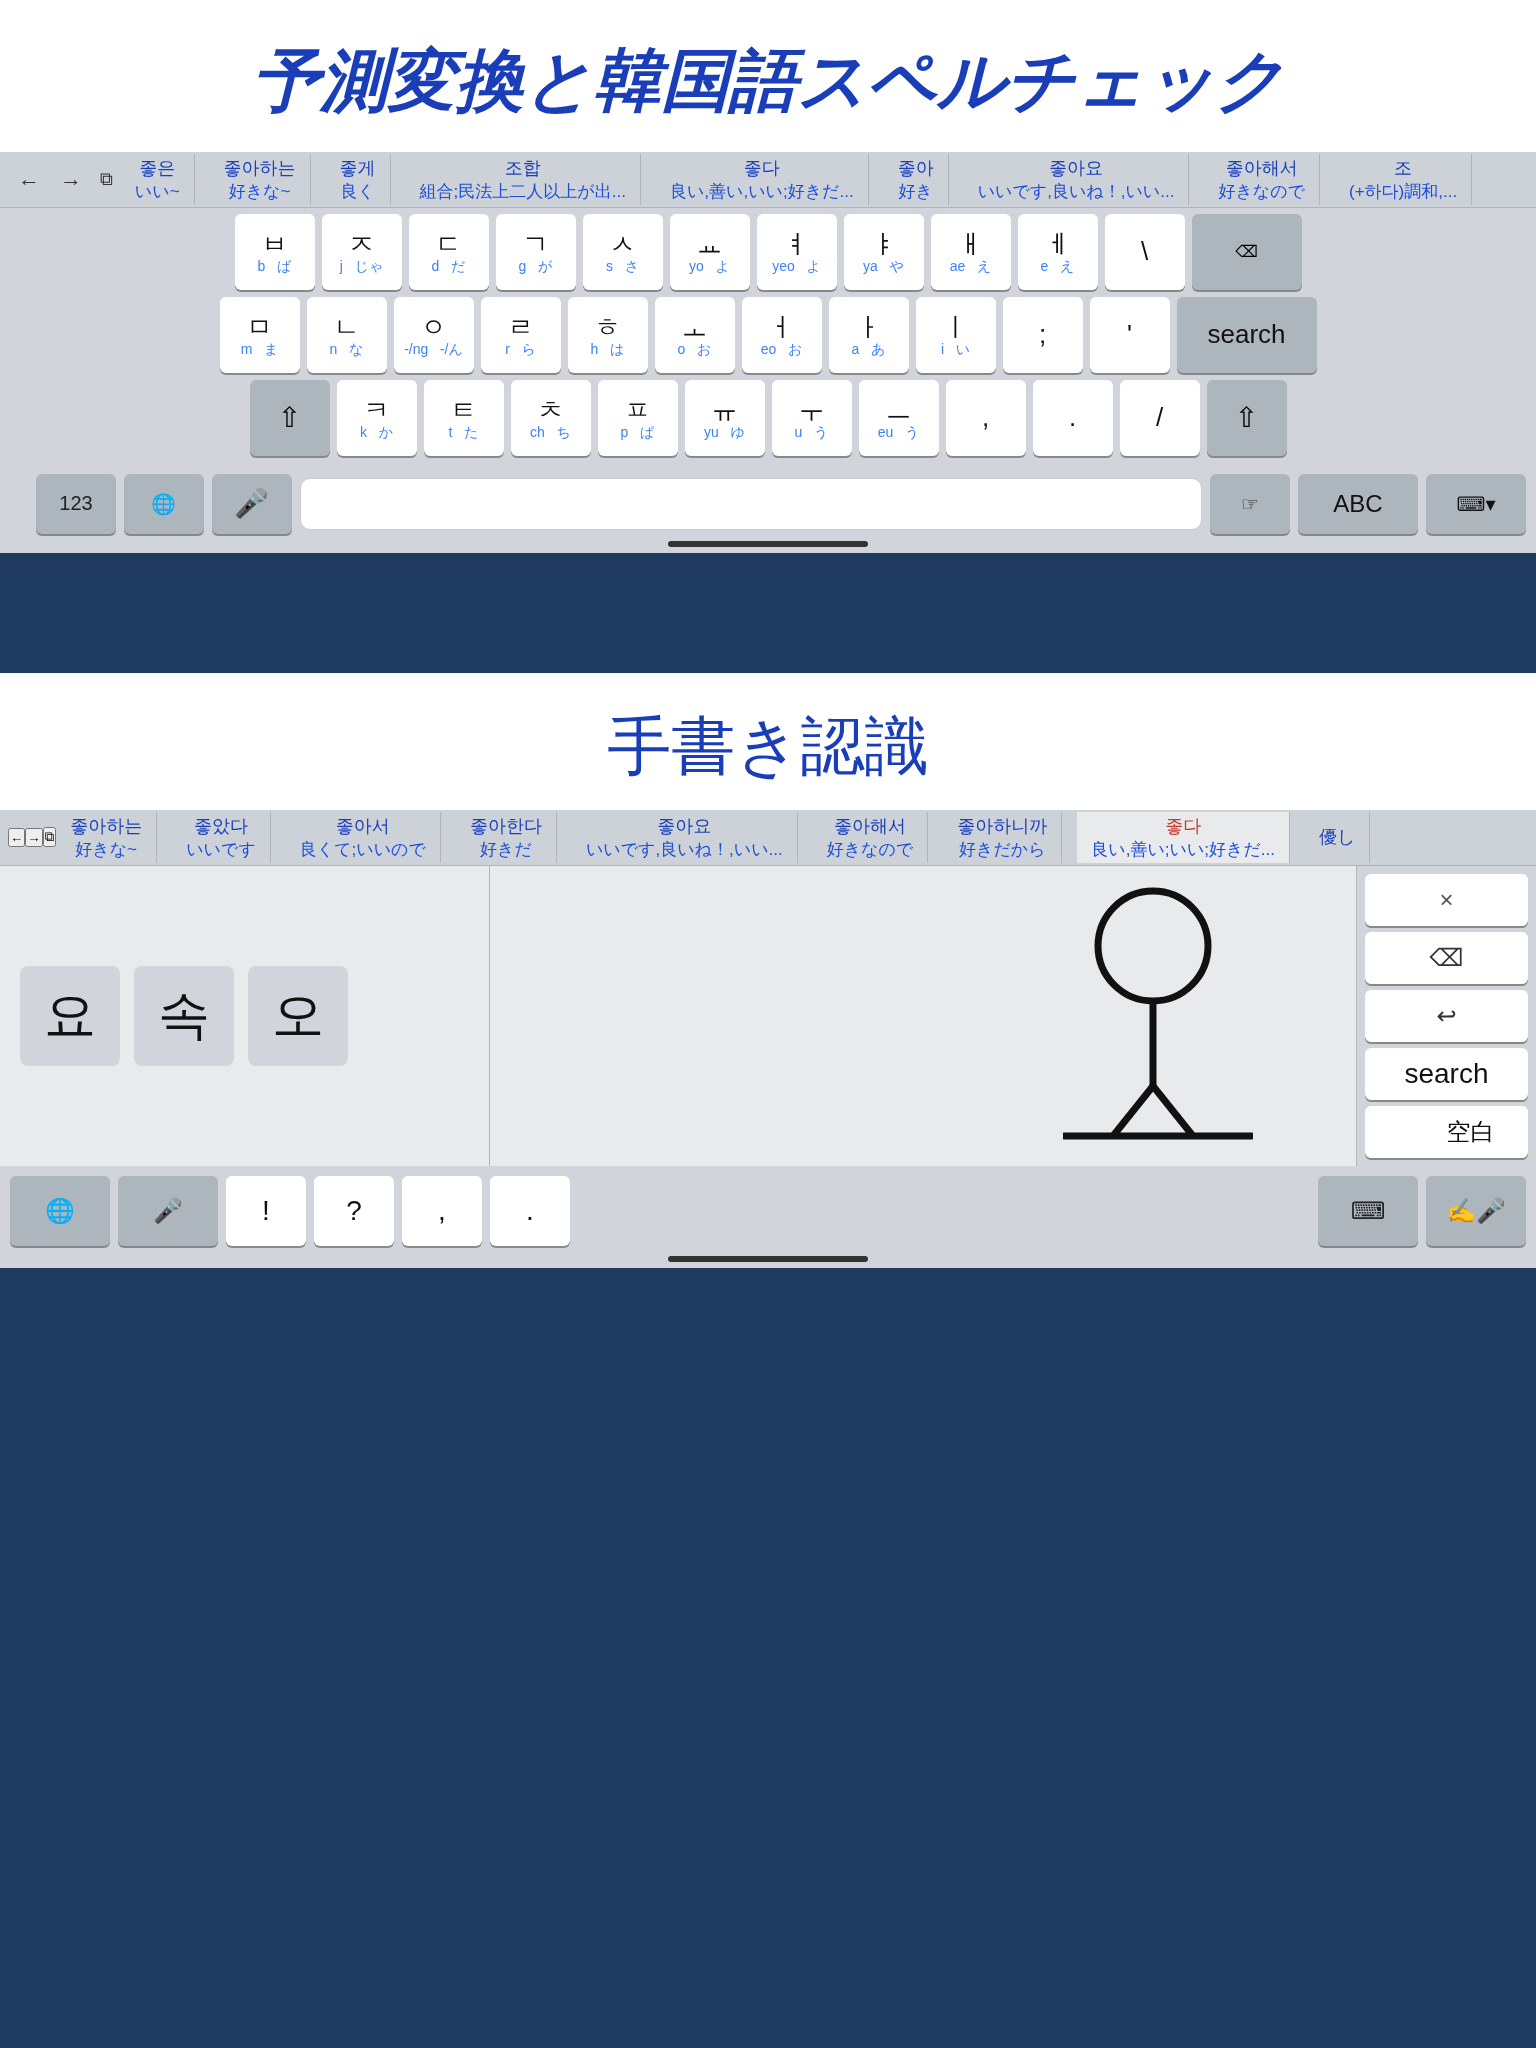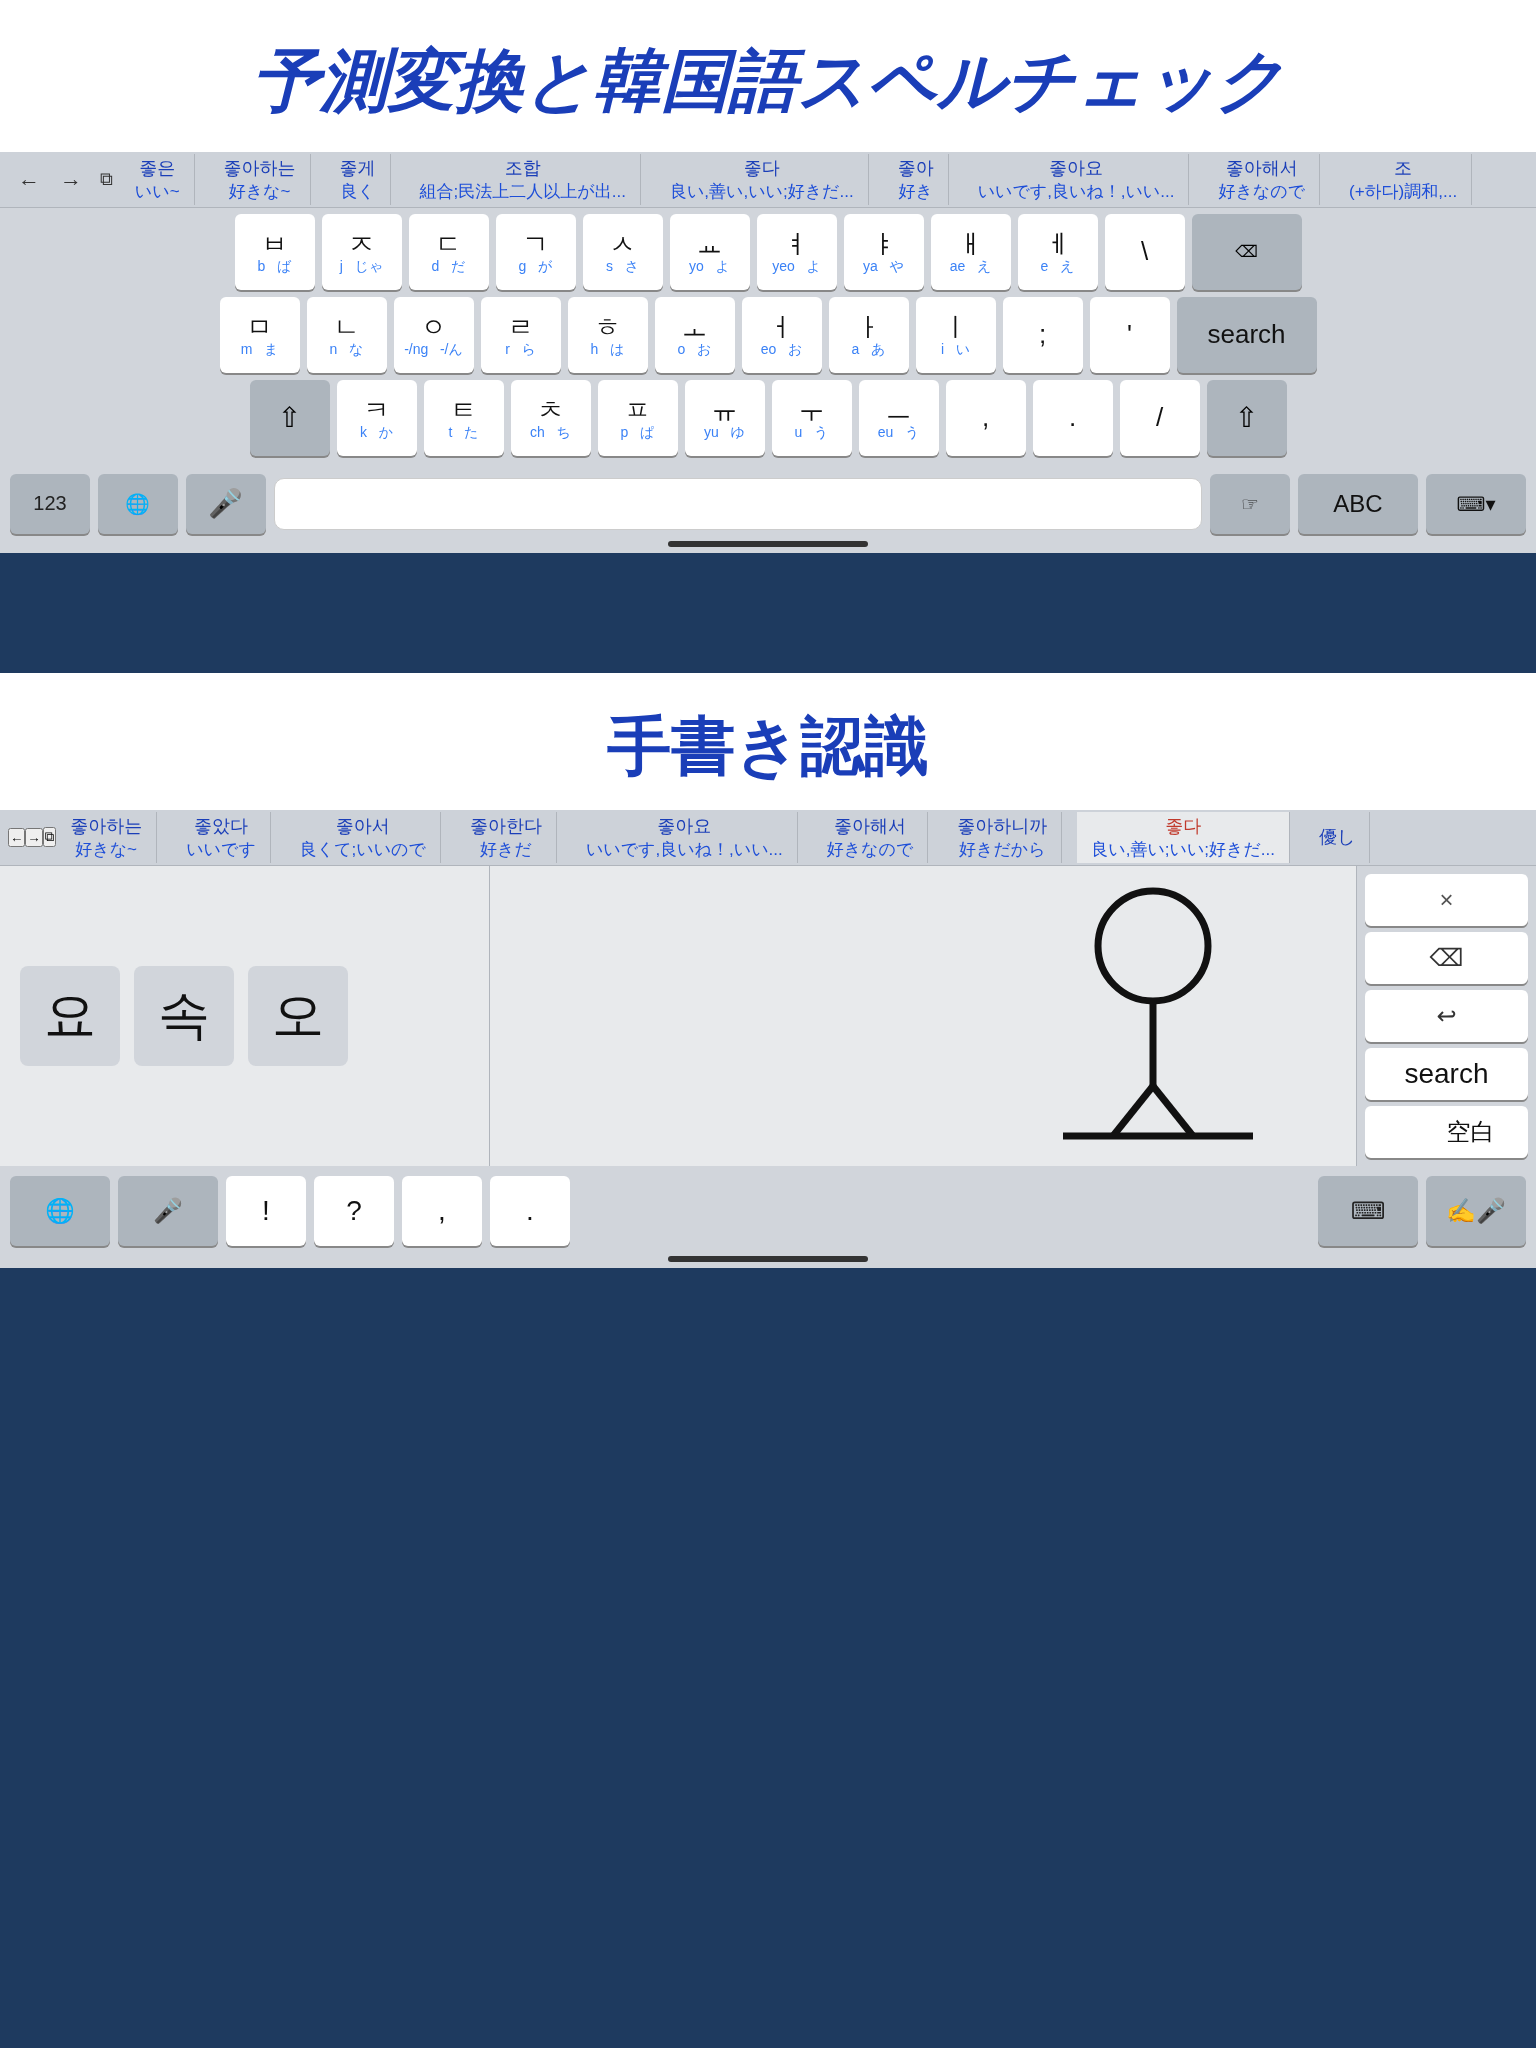--- a/index.html
+++ b/index.html
@@ -151,20 +151,21 @@
     }
 
     
     .keyboard-toolbar {
       display: flex;
       align-items: center;
       background: #d1d5db;
       padding: 6px 10px;
       gap: 8px;
       height: 74px;
+      margin-left: 26px;
     }
     .toolbar-btn {
       background: #adb5bd;
       border: none;
       border-radius: 6px;
       box-shadow: 0 2px 0 #888;
       cursor: pointer;
       display: flex;
       align-items: center;
       justify-content: center;
@@ -215,21 +216,21 @@
     }
 
     
     .bottom-section {
       background: #fff;
       padding: 30px 30px 20px;
       text-align: center;
     }
     .bottom-title {
       font-size: 64px;
-      font-weight: 700;
+      font-weight: 400;
       color: #1a3eb8;
     }
 
     
     .keyboard-area-2 {
       background: #d1d5db;
     }
 
     
     .suggestion-bar-2 {

